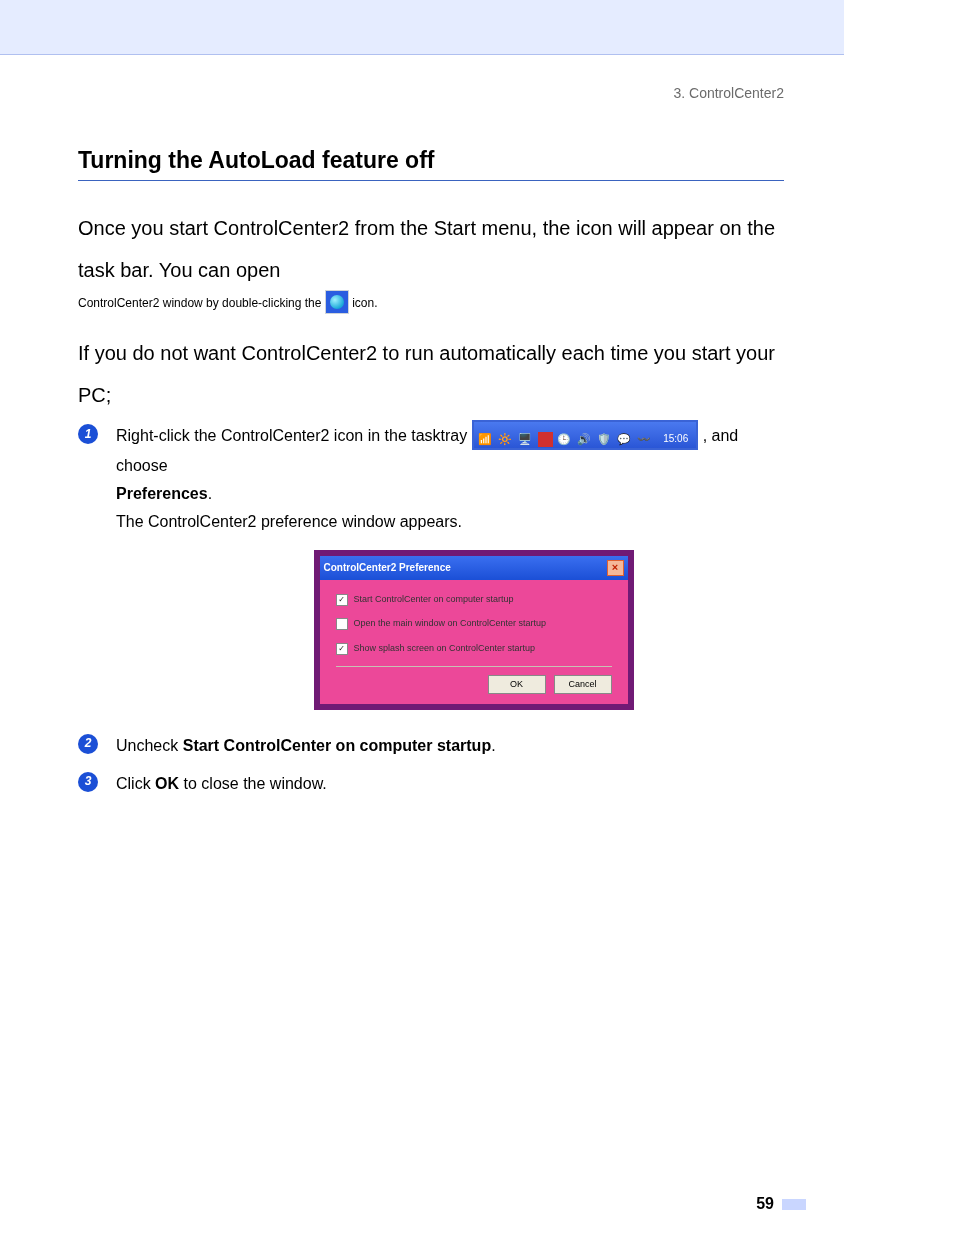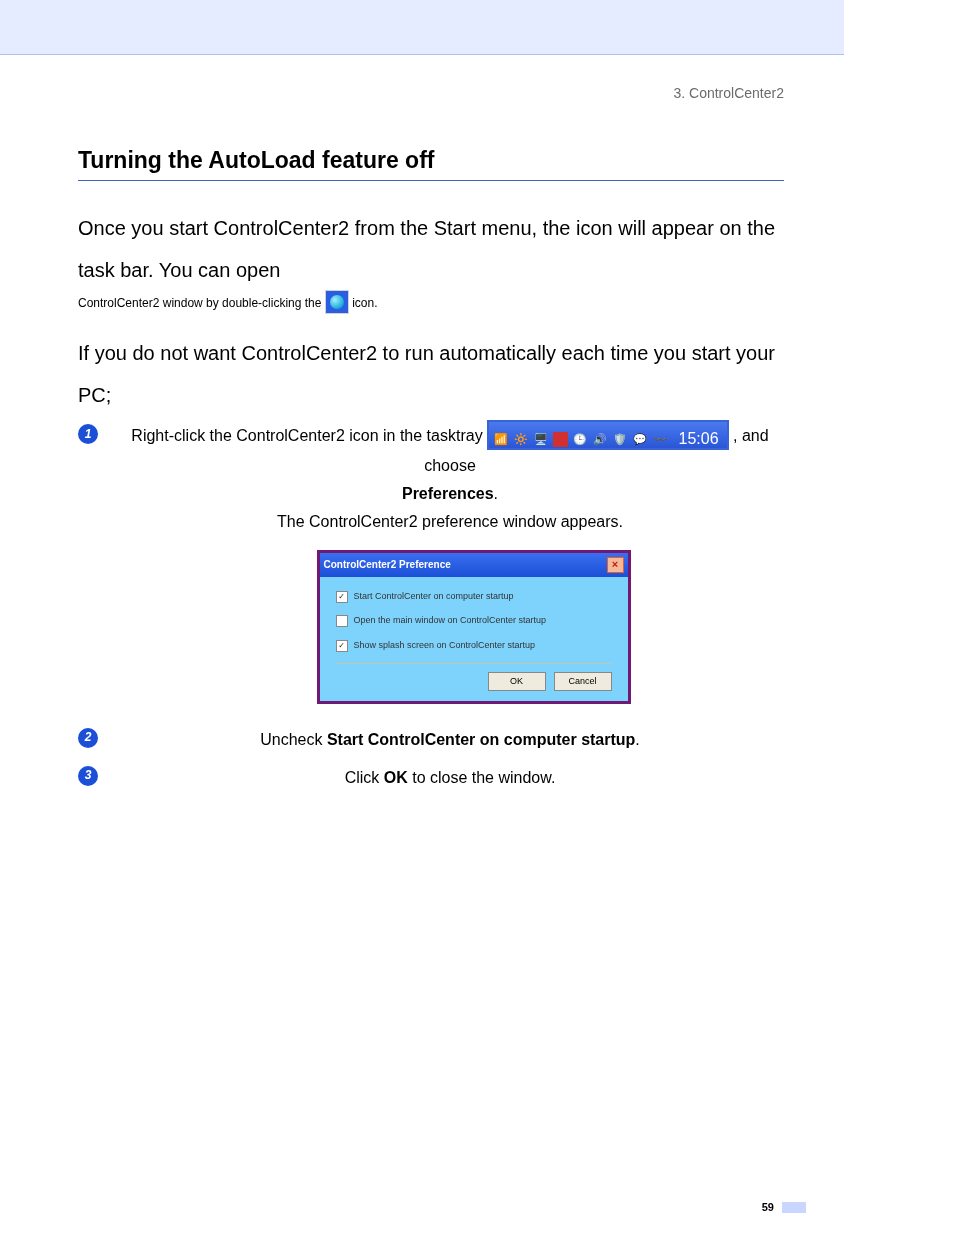--- a/index.html
+++ b/index.html
@@ -4,42 +4,42 @@
 <style>
   html,body{margin:0;padding:0;background:#fff;font-family:Arial,Helvetica,sans-serif;color:#000;}
   .page{width:844px;min-height:1235px;position:relative;box-sizing:border-box;}
   .topband{height:54px;background:#e5ecff;border-bottom:1px solid #b0c0f0;}
   .content{padding:30px 60px 0 78px;}
   .breadcrumb{text-align:right;font-size:14px;color:#6b6b6b;margin:0 0 46px 0;}
   h1{font-size:23px;font-weight:bold;margin:0 0 26px 0;padding-bottom:6px;border-bottom:1px solid #3a63bf;}
   p.body{font-size:20px;line-height:2.1;margin:16px 0 0 0;}
   p.body2{font-size:12px;line-height:2.1;margin:0;}
   ol.steps{list-style:none;margin:6px 0 0 0;padding:0;counter-reset:step;}
-  ol.steps>li{position:relative;padding-left:38px;font-size:16px;line-height:1.75;margin-bottom:10px;text-align:center;}
+  ol.steps>li{position:relative;padding-left:38px;font-size:16px;line-height:1.75;margin-bottom:10px;}
   ol.steps>li::before{counter-increment:step;content:counter(step);position:absolute;left:0;top:2px;width:20px;height:20px;border-radius:50%;background:#1b4fd6;color:#fff;font-size:12px;font-style:italic;font-weight:bold;display:flex;align-items:center;justify-content:center;}
   .step-line{display:block;}
   .cc-icon{display:inline-block;width:22px;height:22px;background:#2a5de0;border:1px solid #cfd3d8;vertical-align:middle;position:relative;top:-2px;}
   .cc-icon::after{content:"";position:absolute;left:4px;top:4px;width:14px;height:14px;border-radius:50%;background:radial-gradient(circle at 35% 35%,#9ef0ff,#1aa8d8 70%);}
   .tasktray{display:inline-block;vertical-align:middle;background:linear-gradient(#4a79ef,#2a56d6);border:2px solid #3a63d6;padding:2px 8px 2px 4px;height:22px;position:relative;top:-2px;}
   .tray-icons{display:inline-flex;gap:4px;align-items:center;height:100%;}
   .tray-icons .ti{width:16px;height:16px;display:inline-flex;align-items:center;justify-content:center;font-size:11px;}
-  .tray-time{color:#fff;font-size:16px;margin-left:6px;vertical-align:middle;}
+  .tray-time{color:#fff;font-size:10px;margin-left:6px;vertical-align:middle;}
   .dialog-wrap{display:flex;justify-content:center;margin:14px 0 22px 0;}
-  .dialog{width:308px;border:3px solid #701a75;background:#7dd3fc;font-family:Tahoma,Arial,sans-serif;margin-left:47px;}
+  .dialog{width:308px;border:6px solid #701a75;background:#ec4899;font-family:Tahoma,Arial,sans-serif;margin-left:47px;}
   .dlg-title{background:linear-gradient(#3a6ff0,#1b4fd6);color:#fff;font-size:10px;font-weight:bold;padding:3px 4px;display:flex;align-items:center;justify-content:space-between;}
   .dlg-title-text{filter:blur(0.3px);}
   .dlg-close{width:15px;height:14px;background:#f5b89a;border:1px solid #e06030;color:#c02000;font-size:11px;font-weight:bold;display:flex;align-items:center;justify-content:center;line-height:1;}
   .dlg-body{padding:12px 16px 10px 16px;}
   .dlg-row{display:flex;align-items:center;gap:6px;font-size:9px;color:#333;margin-bottom:9px;}
   .chk{width:10px;height:10px;border:1px solid #888;background:#fff;display:inline-flex;align-items:center;justify-content:center;font-size:8px;color:#222;}
   .dlg-sep{border:none;border-top:1px solid #c7c2b3;margin:4px 0 8px 0;}
   .dlg-btns{display:flex;gap:8px;justify-content:flex-end;}
   .dlg-btn{width:56px;height:17px;background:#efebde;border:1px solid #888;font-size:9px;display:flex;align-items:center;justify-content:center;}
   .footer{position:absolute;bottom:22px;right:38px;display:flex;align-items:center;gap:8px;}
-  .pagenum{font-size:11px;font-weight:bold;}
+  .pagenum{font-size:16px;font-weight:bold;}
   .foottab{width:24px;height:11px;background:#c9d6ff;}
 </style>
 </head>
 <body>
 
 <div class="page">
   <div class="topband"></div>
 
   <div class="content">
     <div class="breadcrumb">3. ControlCenter2</div>

